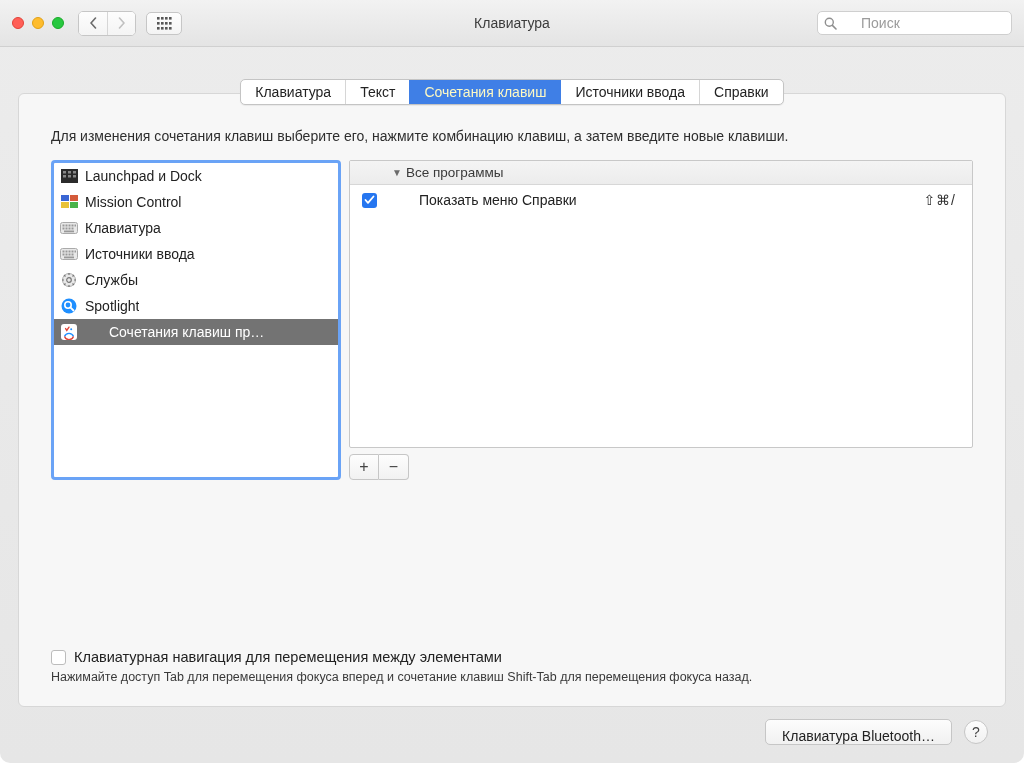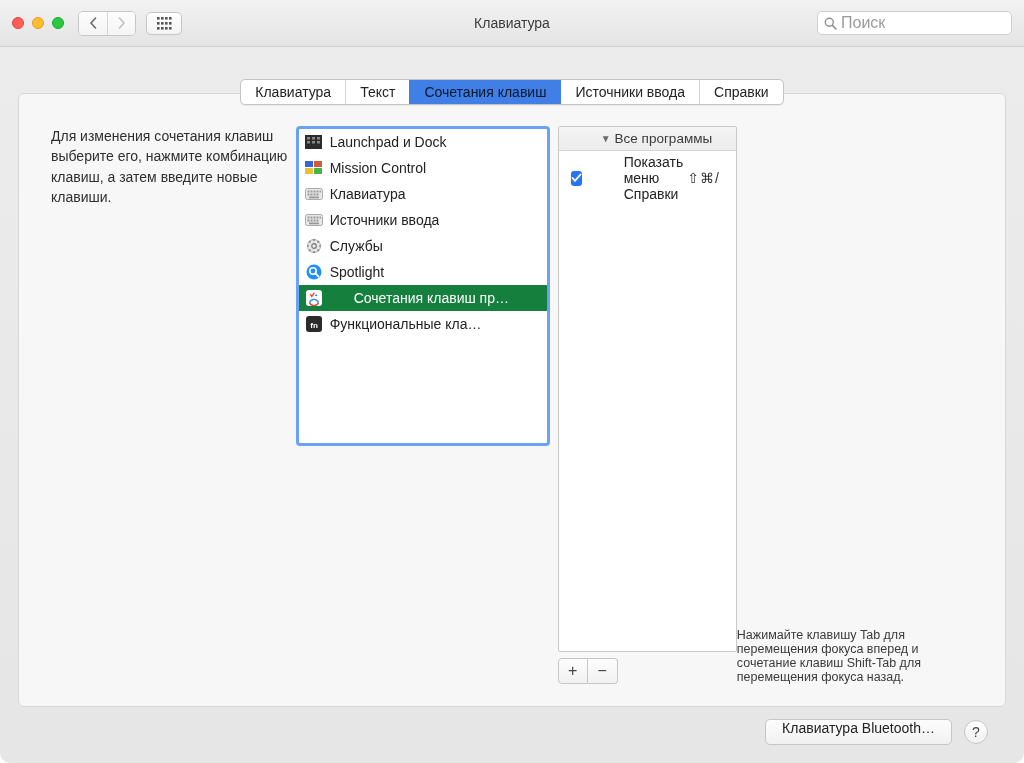--- a/index.html
+++ b/index.html
@@ -9,55 +9,55 @@
 .traffic { display: flex; gap: 8px; margin-right: 14px; }
 .dot { width: 12px; height: 12px; border-radius: 50%; }
 .dot.red { background: #ff5f57; border: 0.5px solid #e24238; }
 .dot.yellow { background: #febc2e; border: 0.5px solid #e1a116; }
 .dot.green { background: #28c840; border: 0.5px solid #1aab29; }
 .navbtns { display: flex; border: 1px solid #c6c6c6; border-radius: 5px; overflow: hidden; background: #fff; margin-right: 10px; }
 .navbtn { width: 28px; height: 23px; display: flex; align-items: center; justify-content: center; background: linear-gradient(#fdfdfd,#f4f4f4); }
 .navbtn + .navbtn { border-left: 1px solid #d6d6d6; }
 .gridbtn { width: 36px; height: 23px; border: 1px solid #c6c6c6; border-radius: 5px; background: linear-gradient(#fdfdfd,#f4f4f4); display: flex; align-items: center; justify-content: center; }
 .title { position: absolute; left: 0; right: 0; text-align: center; font-size: 14px; color: #3b3b3b; pointer-events: none; font-weight: 500; }
-.search { margin-left: auto; width: 195px; height: 24px; border: 1px solid #cfcfcf; border-radius: 5px; background: #fff; display: flex; align-items: center; padding: 0 6px; color: #9b9b9b; font-size: 16px; }
+.search { margin-left: auto; width: 195px; height: 24px; border: 1px solid #cfcfcf; border-radius: 5px; background: #fff; display: flex; align-items: center; padding: 0 6px; color: #9b9b9b; font-size: 14px; gap: 20px; }
 .search svg { margin-right: 4px; }
 .body { flex: 1; padding: 0 18px 18px; display: flex; flex-direction: column; }
 .tabsrow { display: flex; justify-content: center; margin-top: 32px; position: relative; z-index: 2; }
 .tabs { display: flex; border: 1px solid #c4c4c4; border-radius: 5px; overflow: hidden; background: #fff; box-shadow: 0 1px 1px rgba(0,0,0,0.06); }
 .tab { padding: 4px 14px; font-size: 14px; color: #232323; border-left: 1px solid #d6d6d6; white-space: nowrap; }
 .tab:first-child { border-left: none; }
-.tab.active { background: #3f7fe6; color: #0f172a; border-left-color: #3f7fe6; }
+.tab.active { background: #3f7fe6; color: #fef9c3; border-left-color: #3f7fe6; }
 .tab.active + .tab { border-left-color: #3f7fe6; }
-.panel { margin-top: -12px; border: 1px solid #d7d7d7; border-radius: 6px; background: #f7f7f7; padding: 32px 32px 22px; flex: 1; display: flex; flex-direction: row; }
+.panel { margin-top: -12px; border: 1px solid #d7d7d7; border-radius: 6px; background: #f7f7f7; padding: 32px 32px 22px; flex: 1; display: flex; flex-direction: column; }
 .instr { font-size: 14px; color: #2e2e2e; line-height: 1.45; margin-bottom: 14px; }
 .lists { display: flex; gap: 8px; }
-.catbox { width: 254px; height: 320px; border: 3px solid #6aa3f6; border-radius: 4px; background: #fff; overflow: hidden; }
+.catbox { width: 290px; height: 320px; border: 3px solid #6aa3f6; border-radius: 4px; background: #fff; overflow: hidden; }
 .catrow { display: flex; align-items: center; height: 26px; padding: 0 6px; font-size: 14px; color: #222; gap: 7px; }
-.catrow.selected { background: #15803d; color: #fff; gap: 31px; }
+.catrow.selected { background: #737373; color: #fff; gap: 31px; }
 .caticon { width: 18px; height: 16px; display: flex; align-items: center; justify-content: center; flex-shrink: 0; }
 .catlabel { overflow: hidden; text-overflow: ellipsis; white-space: nowrap; }
 .detail { flex: 1; display: flex; flex-direction: column; }
 .detailbox { flex: 1; border: 1px solid #c8c8c8; background: #fff; border-radius: 2px; overflow: hidden; }
 .dhdr { height: 24px; background: linear-gradient(#f4f4f4,#ececec); border-bottom: 1px solid #d7d7d7; display: flex; align-items: center; padding-left: 42px; font-size: 13.5px; color: #3a3a3a; }
 .dhdr .tri { margin-right: 4px; font-size: 10px; color: #6a6a6a; }
-.drow { display: flex; align-items: center; height: 30px; padding: 0 16px 0 12px; font-size: 14px; color: #222; margin-top: 12px; }
+.drow { display: flex; align-items: center; height: 30px; padding: 0 16px 0 12px; font-size: 14px; color: #222; }
 .chk { width: 15px; height: 15px; border-radius: 3px; background: #2576f0; display: flex; align-items: center; justify-content: center; margin-right: 12px; }
 .drow .label { margin-left: 30px; }
 .drow .sc { margin-left: auto; color: #333; font-size: 14px; letter-spacing: 1px; }
 .addremove { display: flex; margin-top: 6px; width: max-content; }
 .squarebtn { width: 30px; height: 26px; border: 1px solid #c6c6c6; background: linear-gradient(#fdfdfd,#f1f1f1); display: flex; align-items: center; justify-content: center; font-size: 16px; color: #444; }
 .squarebtn:first-child { border-radius: 4px 0 0 4px; }
 .squarebtn:last-child { border-radius: 0 4px 4px 0; border-left: none; }
 .kbnav { margin-top: auto; padding-top: 50px; }
 .kbtop { display: flex; align-items: center; gap: 8px; font-size: 14.5px; color: #222; }
 .kbchk { width: 15px; height: 15px; border: 1px solid #bcbcbc; border-radius: 3px; background: #fff; }
 .kbhint { font-size: 12.5px; color: #3a3a3a; margin-top: 5px; margin-left: 0; }
 .footer { display: flex; justify-content: flex-end; align-items: center; padding: 12px 18px 0; gap: 12px; }
-.btbtn { height: 26px; border: 1px solid #c6c6c6; border-radius: 5px; background: linear-gradient(#fdfdfd,#f1f1f1); padding: 0 16px; font-size: 14px; color: #222; display: flex; align-items: flex-start; }
+.btbtn { height: 26px; border: 1px solid #c6c6c6; border-radius: 5px; background: linear-gradient(#fdfdfd,#f1f1f1); padding: 0 16px; font-size: 14px; color: #222; display: flex; align-items: flex-end; }
 .helpbtn { width: 24px; height: 24px; border: 1px solid #c6c6c6; border-radius: 50%; background: linear-gradient(#fdfdfd,#f1f1f1); display:flex; align-items:center; justify-content:center; font-size: 14px; color:#444; }
 </style>
 </head>
 <body>
 
 <div class="window">
   <div class="titlebar">
     <div class="traffic">
       <div class="dot red"></div>
       <div class="dot yellow"></div>
@@ -217,29 +217,20 @@
               <span class="caticon">
                 <svg width="16" height="16" viewBox="0 0 16 16">
                   <rect x="0" y="0" width="16" height="16" rx="3" fill="#fff"></rect>
                   <path d="M8 3.2 L5.8 6.4 L4.6 4.6" stroke="#e0463a" stroke-width="1.4" fill="none" stroke-linecap="round"></path>
                   <circle cx="10.2" cy="5.3" r="1" fill="#1f8fff"></circle>
                   <path d="M3.5 12.5 A4.8 4.8 0 0 1 12.5 12.5" stroke="#1f8fff" stroke-width="1.4" fill="none"></path>
                   <path d="M3.5 12.5 A4.8 4.8 0 0 0 12.5 12.5" stroke="#e0463a" stroke-width="1.4" fill="none"></path>
                 </svg>
               </span>
               <span class="catlabel">Сочетания клавиш пр…</span>
-            </div>
-            <div class="catrow">
-              <span class="caticon">
-                <svg width="16" height="16" viewBox="0 0 16 16">
-                  <rect x="0" y="0" width="16" height="16" rx="3" fill="#2b2b2b"></rect>
-                  <text x="8" y="11.5" font-size="8" fill="#fff" text-anchor="middle" font-family="Arial" font-weight="bold">fn</text>
-                </svg>
-              </span>
-              <span class="catlabel">Функциональные кла…</span>
             </div>
           </div>
         <div class="detail">
           <div class="detailbox">
             <div class="dhdr">
               <span class="tri">▼</span>
               <span>Все программы</span>
             </div>
             <div id="detailrows">
                 <div class="drow">
@@ -258,21 +249,25 @@
                 <span>+</span>
               </div>
             <div class="squarebtn">
                 <span>−</span>
               </div>
           </div>
         </div>
       </div>
 
       <div class="kbnav">
-        <div class="kbhint">Нажимайте клавишу Tab для перемещения фокуса вперед и сочетание клавиш Shift-Tab для перемещения фокуса назад.</div>
+        <div class="kbtop">
+          <div class="kbchk"></div>
+          <span>Клавиатурная навигация для перемещения между элементами</span>
+        </div>
+        <div class="kbhint">Нажимайте доступ Tab для перемещения фокуса вперед и сочетание клавиш Shift-Tab для перемещения фокуса назад.</div>
       </div>
     </div>
 
     <div class="footer">
       <div class="btbtn">
           <span>Клавиатура Bluetooth…</span>
         </div>
       <div class="helpbtn">
           <span>?</span>
         </div>

